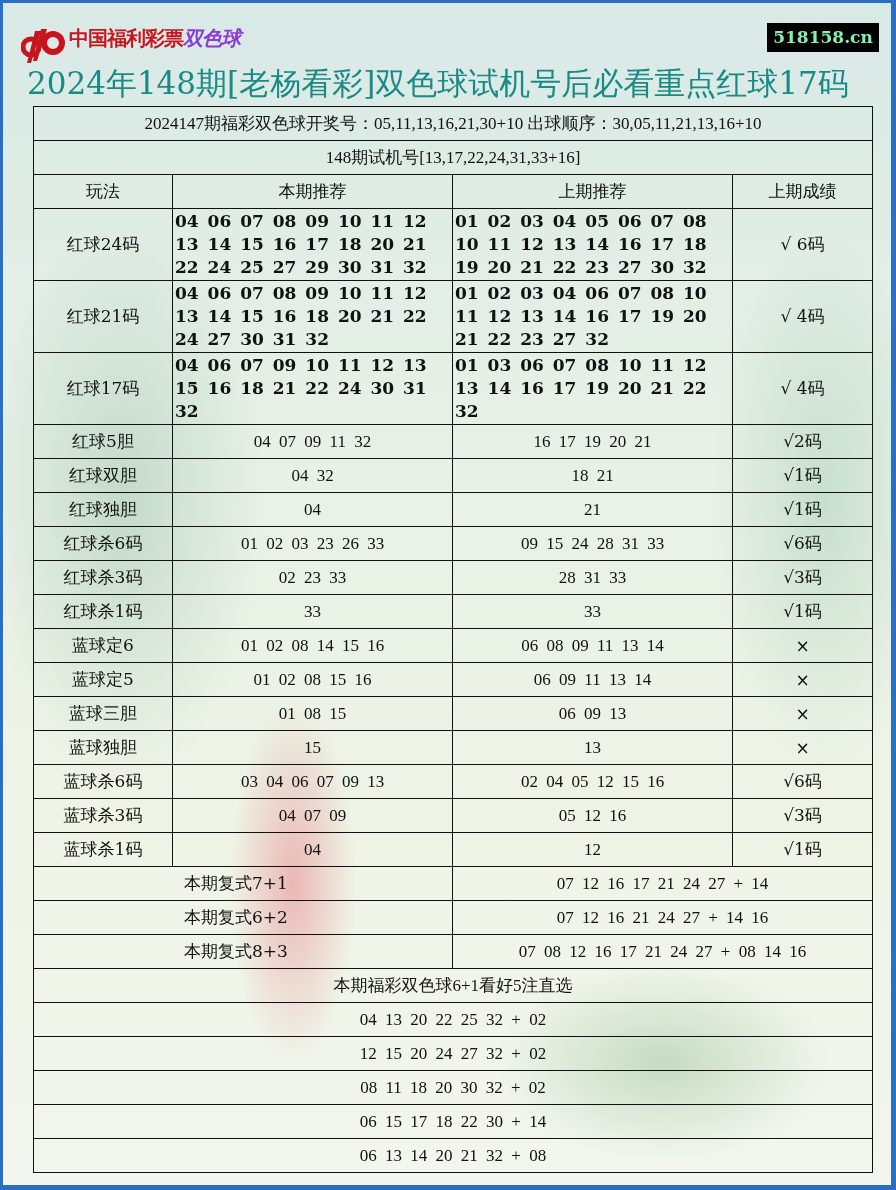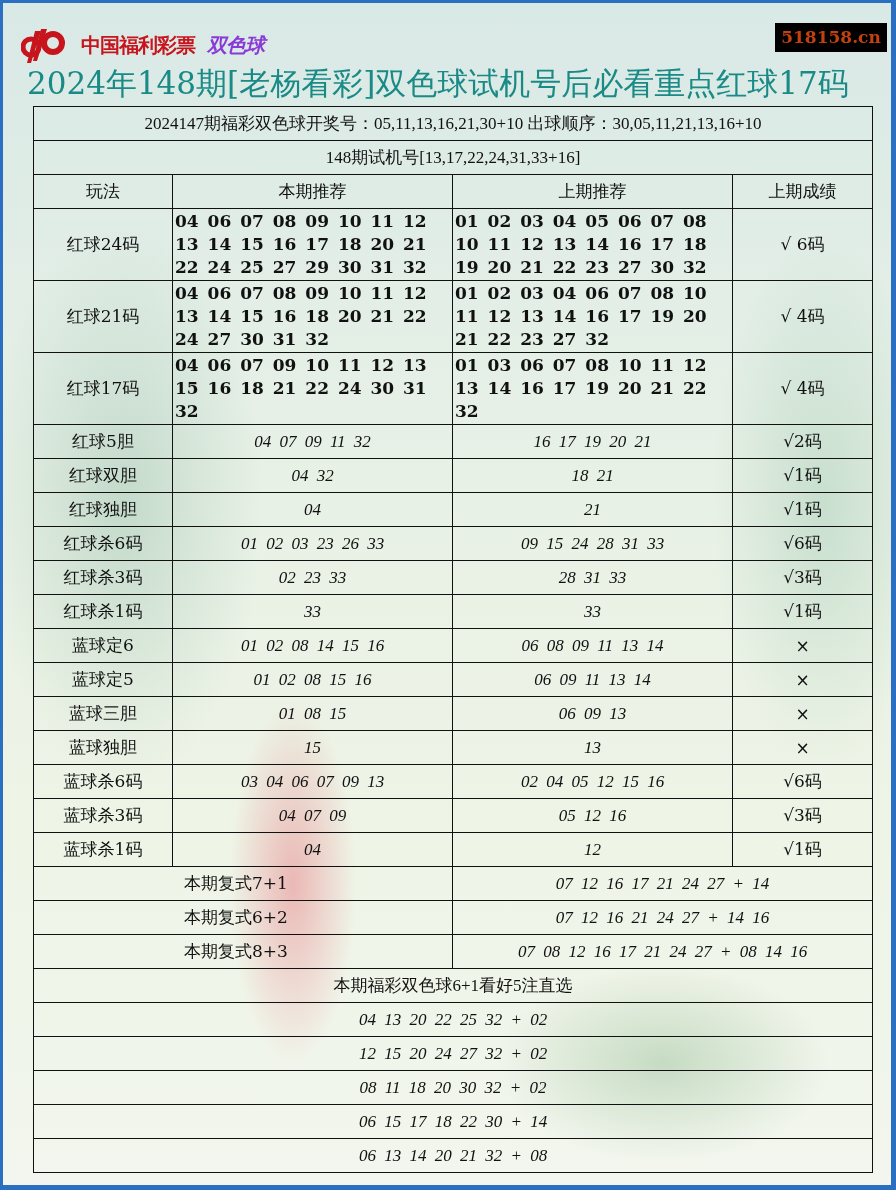--- a/index.html
+++ b/index.html
@@ -6,36 +6,36 @@
   body { width:896px; height:1190px; overflow:hidden; background:#2b6fc2; font-family:"DejaVu Serif","Liberation Serif",serif; }
   .frame {
     position:absolute; left:3px; top:3px; width:888px; height:1182px;
     background:
       radial-gradient(ellipse 90px 260px at 290px 880px, rgba(230,110,120,0.45), rgba(230,110,120,0) 70%),
       radial-gradient(ellipse 240px 140px at 660px 1060px, rgba(120,170,120,0.35), rgba(120,170,120,0) 70%),
       radial-gradient(ellipse 200px 400px at 120px 500px, rgba(150,190,170,0.45), rgba(150,190,170,0) 70%),
       radial-gradient(ellipse 160px 380px at 820px 500px, rgba(150,195,170,0.4), rgba(150,195,170,0) 70%),
       linear-gradient(180deg, #d9e9e6 0%, #e8f1e6 40%, #eef4e6 70%, #f2f6ee 100%);
   }
-  .logo { position:absolute; left:18px; top:22px; display:flex; align-items:center;gap:12px; }
+  .logo { position:absolute; left:18px; top:22px; display:flex; align-items:flex-start; }
   .logo-mark { width:44px; height:40px; position:relative; }
   .logo-text { font-family:"DejaVu Sans","Liberation Sans",sans-serif; font-weight:bold; font-size:20px; color:#c8141d; margin-left:4px; letter-spacing:-1px; }
   .logo-text2 { font-family:"DejaVu Sans","Liberation Sans",sans-serif; font-weight:bold; font-style:italic; font-size:20px; color:#8a3ad6; letter-spacing:-1px; }
-  .site-badge { position:absolute; left:764px; top:20px; width:112px; height:29px; background:#000; color:#c2410c; font-family:"DejaVu Serif","Liberation Serif",serif; font-weight:bold; font-size:17px; line-height:29px; text-align:center;margin-left:8px; }
+  .site-badge { position:absolute; left:764px; top:20px; width:112px; height:29px; background:#000; color:#86efac; font-family:"DejaVu Serif","Liberation Serif",serif; font-weight:bold; font-size:17px; line-height:29px; text-align:center; }
   .title { position:absolute; left:24px; top:60px; width:860px; font-size:31px; color:#1a8a86; white-space:nowrap; letter-spacing:0px; font-family:"DejaVu Serif","Liberation Serif",serif; }
   table.main { position:absolute; left:30px; top:103px; width:817px; border-collapse:collapse; table-layout:fixed; }
   table.main td { border:1px solid #111; text-align:center; color:#111; font-size:17px; padding:0; }
   .r35 { height:34px; }
   .bold-num { font-family:"DejaVu Serif","Liberation Serif",serif; font-weight:bold; font-size:17px; text-align:left !important; line-height:23px; padding:1px 2px !important; word-spacing:3px; }
   .label { font-size:17px;margin-top:16px; }
   .c1 { width:139px; }
   .c2 { width:280px; }
   .c3 { width:280px; }
   .c4 { width:140px; }
-  .narrow { font-family:"Liberation Serif","DejaVu Serif",serif; font-size:19px; word-spacing:4px;font-style:italic; }
+  .narrow { font-family:"Liberation Serif","DejaVu Serif",serif; font-size:19px; word-spacing:4px; }
   .hdr { font-size:17px;margin-top:47px; }
   .sub { font-family:"Liberation Serif","DejaVu Serif",serif; font-size:18px; }
   .mark-x { font-family:"DejaVu Sans","Liberation Sans",sans-serif; font-size:18px; }
   .combo-label { text-align:left !important; padding-left:150px !important; font-size:18px; }
 </style>
 </head>
 <body>
 
 <div class="frame">
 

